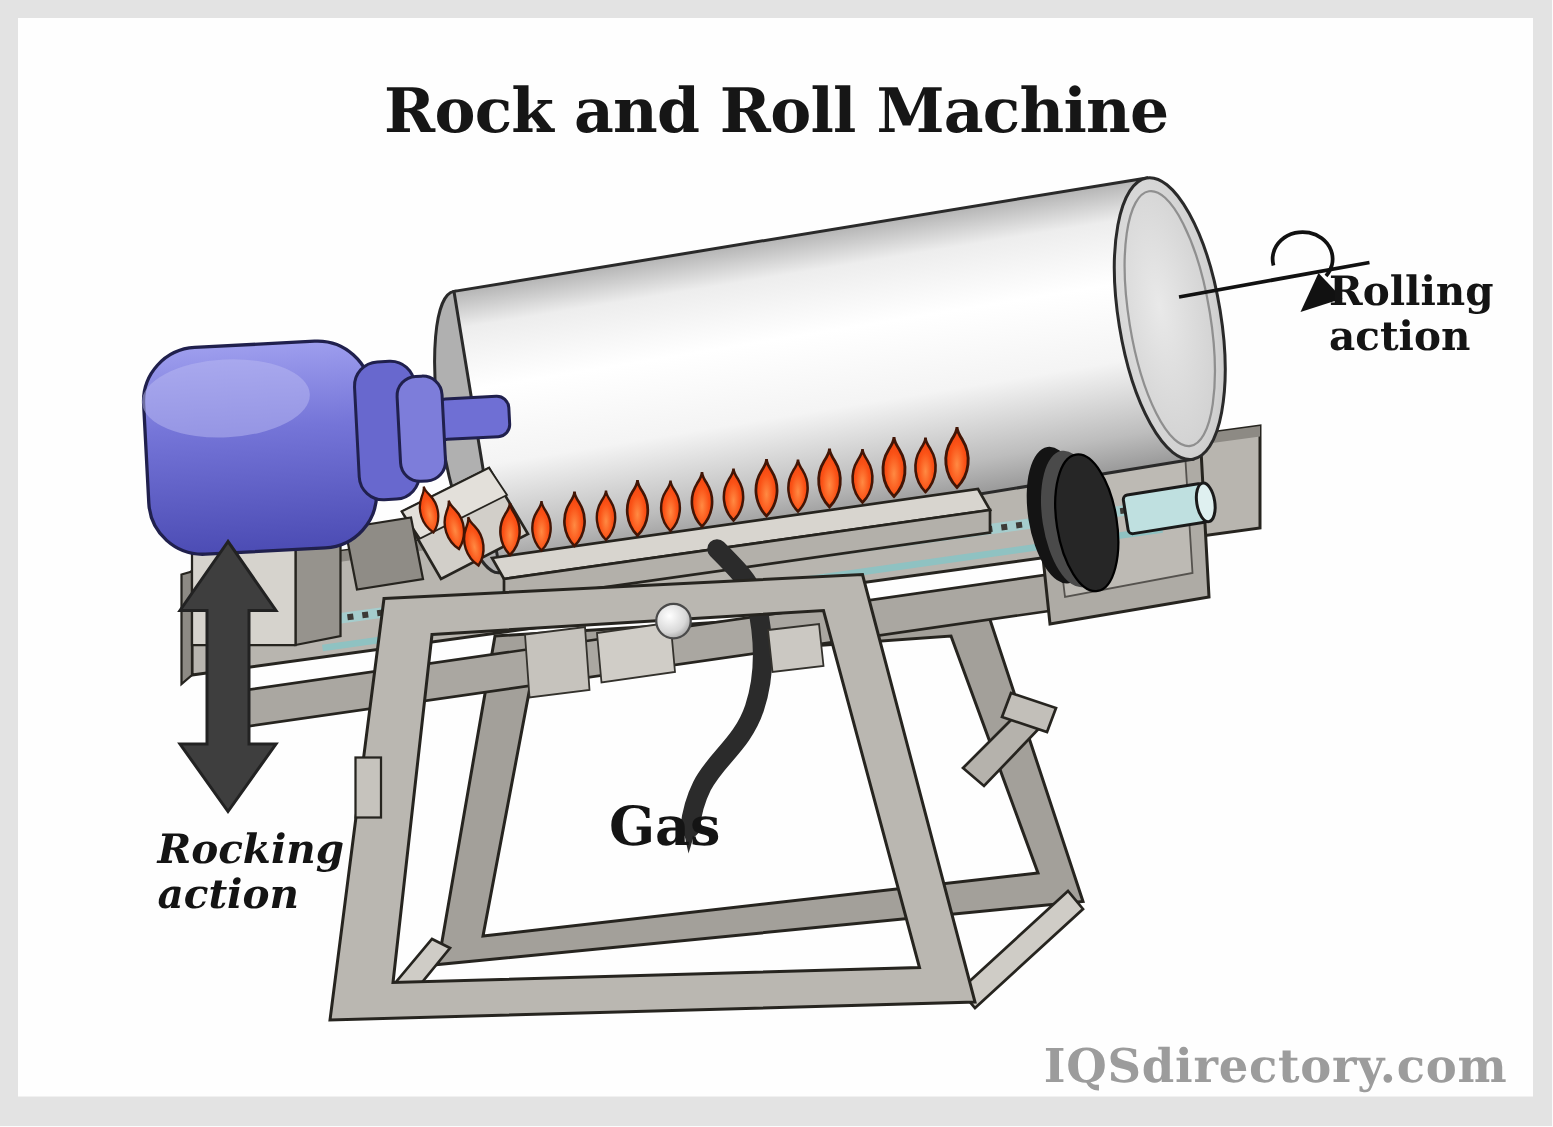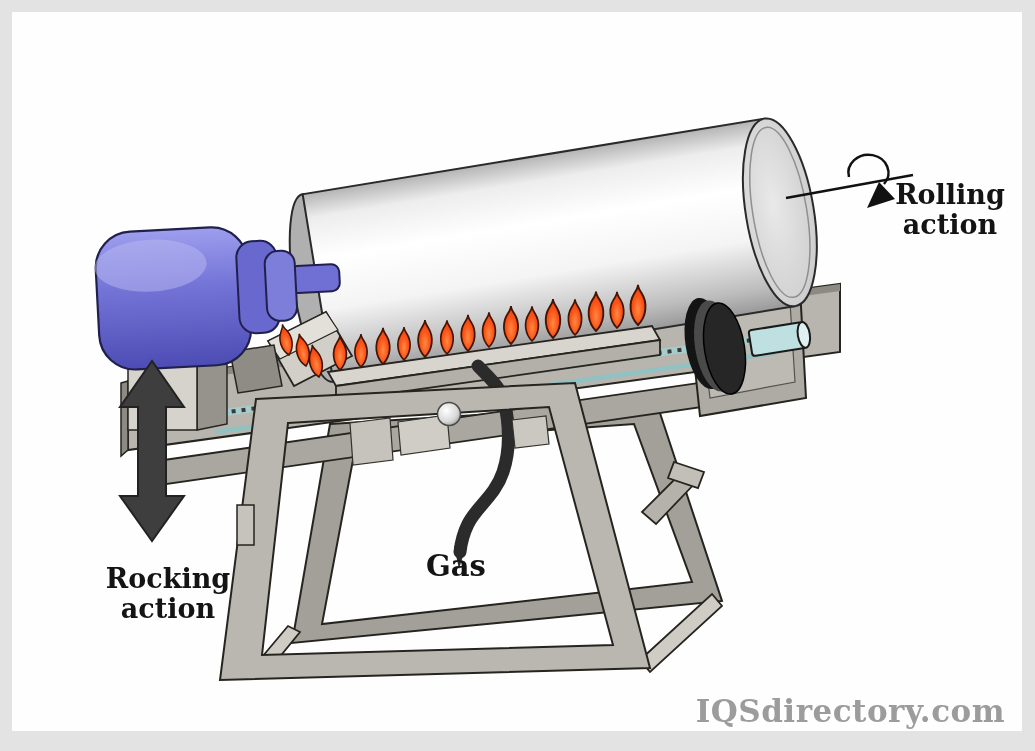--- a/index.html
+++ b/index.html
@@ -10,37 +10,38 @@
   .machine-svg{position:absolute;left:0;top:0;z-index:1;}
   .frame-border{
     position:absolute;inset:0;z-index:5;pointer-events:none;box-sizing:border-box;
     border:12px solid #e3e3e3;border-right-width:13px;border-bottom-width:20px;
   }
   .title{
     position:absolute;left:0;right:0;top:50px;z-index:2;margin:0;
     text-align:center;font-size:41px;font-weight:bold;color:#161616;letter-spacing:-0.5px;
   }
   .label{
-    position:absolute;z-index:2;text-align:center;color:#141414;
+    position:absolute;z-index:2;color:#141414;
     font-size:27px;font-weight:600;line-height:1.1;
   }
   .label-rolling{left:886px;top:180px;width:128px;}
-  .label-rocking{left:105px;top:564px;width:126px;}
-  .label-gas{left:406px;top:551px;width:100px;font-size:29px;}
+  .label-rocking{left:105px;top:552px;width:126px;font-style:italic;}
+  .label-gas{left:406px;top:532px;width:100px;font-size:36px;}
   .label span{display:block;}
   .watermark{
     position:absolute;right:30px;bottom:22px;z-index:2;
     font-size:31px;font-weight:bold;color:#9c9c9c;letter-spacing:0.5px;
   }
 </style>
 </head>
 <body>
 
 <div class="canvas">
 
+  <h1 class="title">Rock and Roll Machine</h1>
 
   <svg class="machine-svg" width="1035" height="751" viewBox="0 0 1035 751" xmlns="http://www.w3.org/2000/svg">
     <defs>
       <linearGradient id="cylGrad" x1="0" y1="0" x2="0" y2="1">
         <stop offset="0" stop-color="#b4b4b4"></stop>
         <stop offset="0.13" stop-color="#ededed"></stop>
         <stop offset="0.35" stop-color="#ffffff"></stop>
         <stop offset="0.62" stop-color="#f4f4f4"></stop>
         <stop offset="0.88" stop-color="#bdbdbd"></stop>
         <stop offset="1" stop-color="#999999"></stop>

